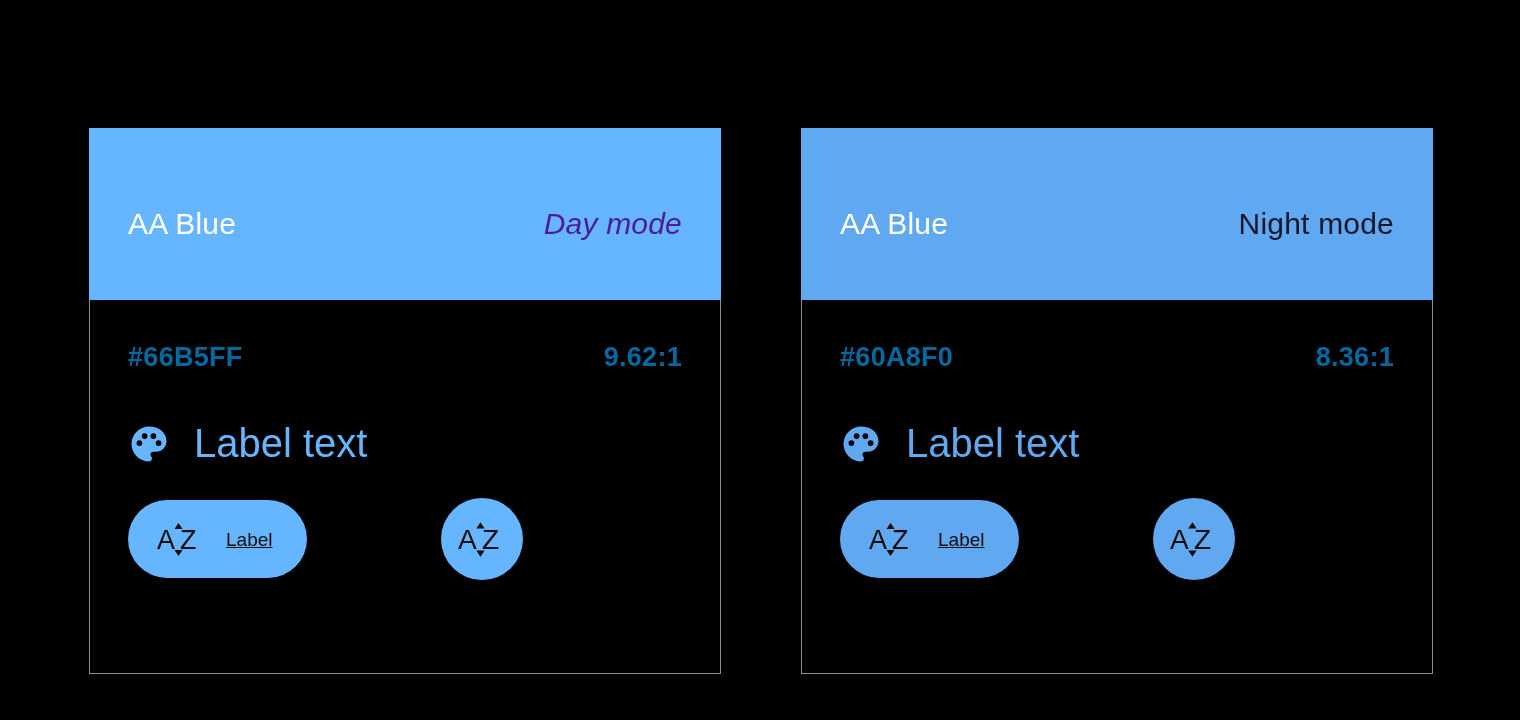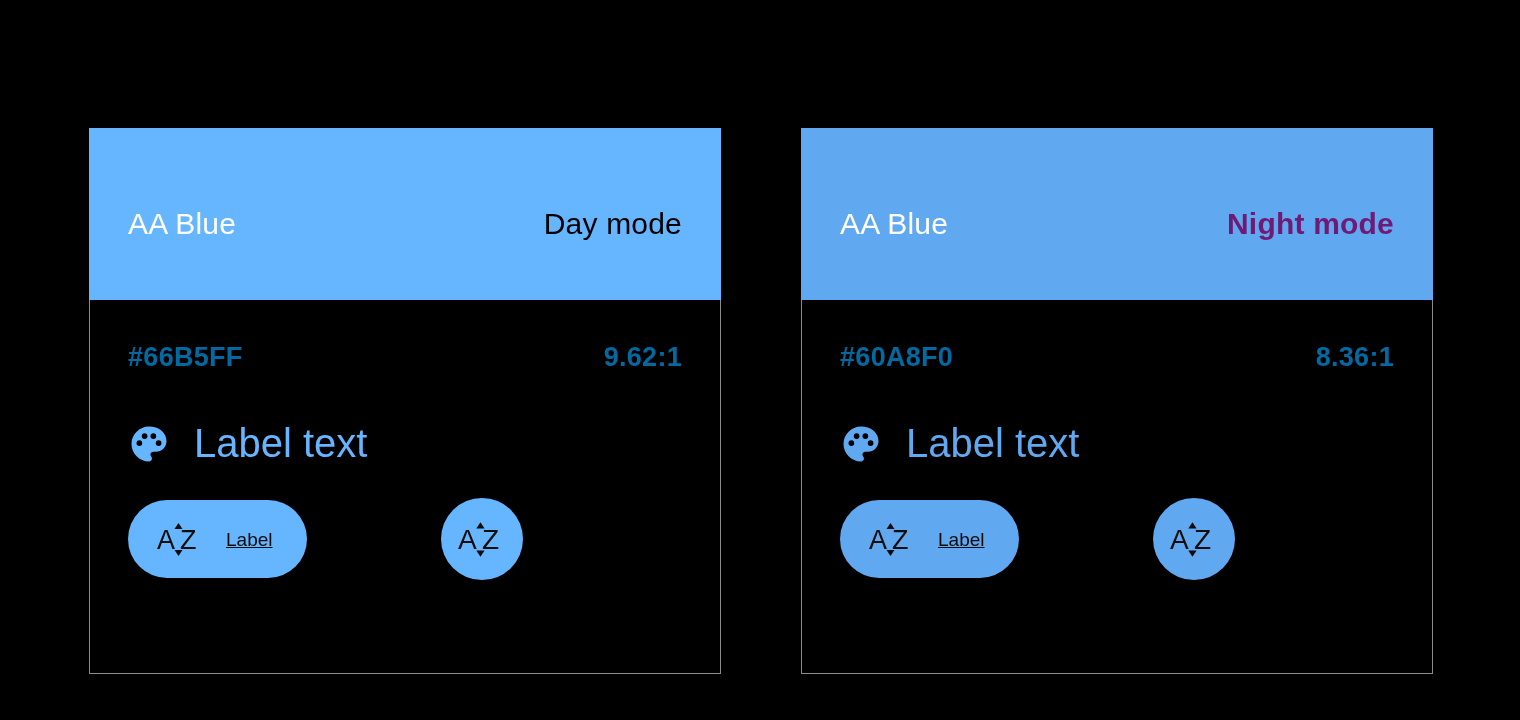--- a/index.html
+++ b/index.html
@@ -160,21 +160,21 @@
 </style>
 </head>
 <body>
 
 <div class="stage" style="background: rgb(0, 0, 0);">
 
   <div class="card" id="card-day">
 
     <div class="card-header" style="background: rgb(102, 181, 255);">
       <span class="hdr-title" style="color: rgb(255, 255, 255);">AA Blue</span>
-      <span class="hdr-mode" style="color: #000000;">Day mode</span>
+      <span class="hdr-mode" style="color: #4c1d95; font-style: italic;">Day mode</span>
     </div>
 
     <div class="card-body" style="border-color: rgb(140, 140, 140);">
 
       <div class="info-row">
         <span class="hex-value">#66B5FF</span>
         <span class="ratio-value">9.62:1</span>
       </div>
 
       <div class="label-row">
@@ -218,21 +218,21 @@
         </button>
 
       </div>
     </div>
   </div>
 
   <div class="card" id="card-night">
 
     <div class="card-header" style="background: rgb(96, 168, 240);">
       <span class="hdr-title" style="color: rgb(255, 255, 255);">AA Blue</span>
-      <span class="hdr-mode" style="color: #701a75; font-weight: bold;">Night mode</span>
+      <span class="hdr-mode" style="color: #0f172a;">Night mode</span>
     </div>
 
     <div class="card-body" style="border-color: rgb(140, 140, 140);">
 
       <div class="info-row">
         <span class="hex-value">#60A8F0</span>
         <span class="ratio-value">8.36:1</span>
       </div>
 
       <div class="label-row">

